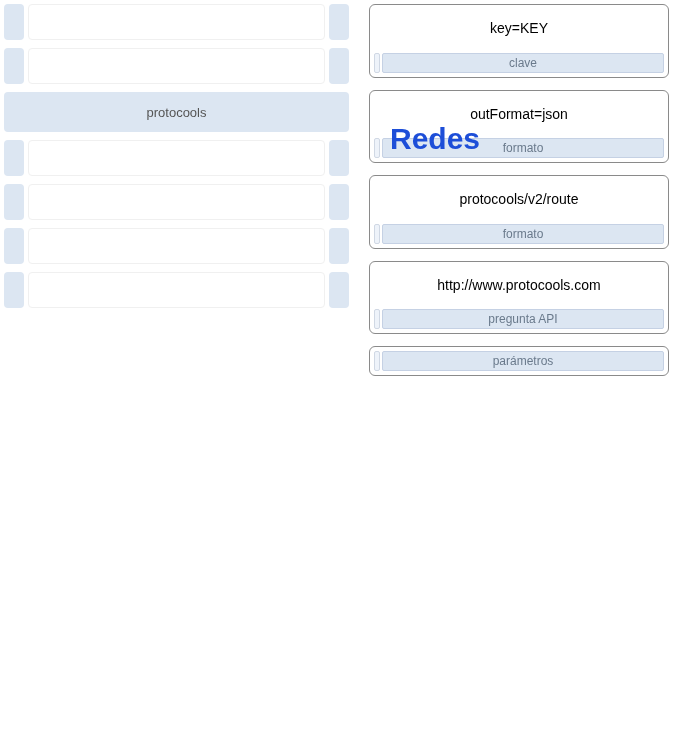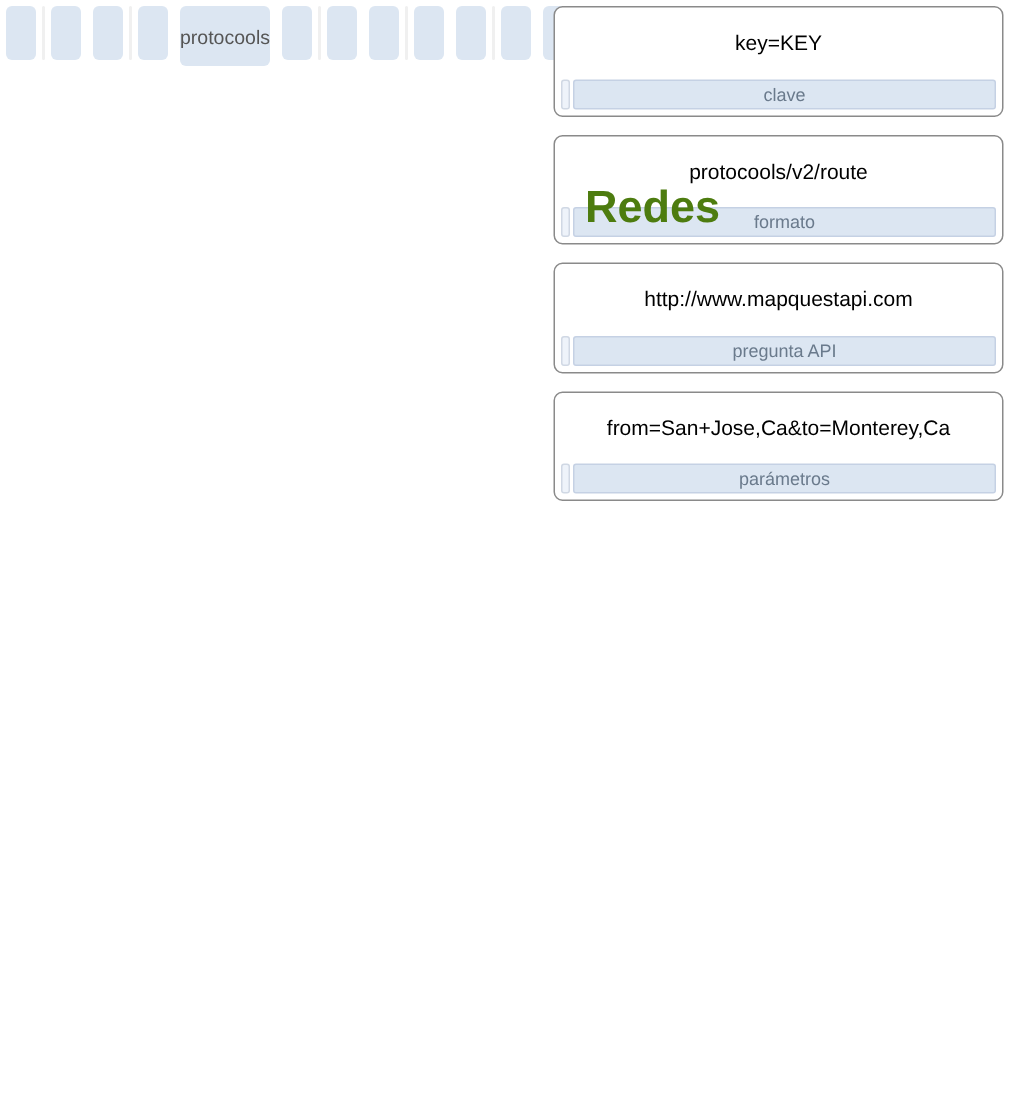--- a/index.html
+++ b/index.html
@@ -9,20 +9,21 @@
     width: 688px;
     height: 744px;
     display: flex;
     gap: 20px;
     padding: 4px;
     position: relative;
   }
   .col-left {
     width: 345px;
     display: flex;
+    flex-direction: column;
     gap: 8px;
   }
   .col-right {
     width: 300px;
     display: flex;
     flex-direction: column;
     gap: 12px;
   }
   .slot-row {
     display: flex;
@@ -93,21 +94,21 @@
     position: absolute;
     top: 122px;
     left: 390px;
     font-size: 30px;
     font-weight: bold;
     pointer-events: none;
     z-index: 10;
     display: flex;
   }
   .wm-a { color: #2f8fd8; }
-  .wm-b { color: #4d7c0f; }
+  .wm-b { color: #1d4ed8; }
 </style>
 </head>
 <body>
 
 <div class="watermark">
   <span class="wm-b">Redes</span>
 </div>
 
 <div class="col-left">
   <div class="slot-row">
@@ -148,39 +149,45 @@
 <div class="col-right">
 
   <div class="card">
     <div class="card-value">key=KEY</div>
     <div class="card-label-box">
       <div class="card-label-handle"></div>
       <div class="card-label">clave</div>
     </div>
   </div>
 
+  <div class="card">
+    <div class="card-value">outFormat=json</div>
+    <div class="card-label-box">
+      <div class="card-label-handle"></div>
+      <div class="card-label">formato</div>
+    </div>
+  </div>
 
   <div class="card">
     <div class="card-value">protocools/v2/route</div>
     <div class="card-label-box">
       <div class="card-label-handle"></div>
       <div class="card-label">formato</div>
     </div>
   </div>
 
   <div class="card">
-    <div class="card-value">http://www.mapquestapi.com</div>
+    <div class="card-value">http://www.protocools.com</div>
     <div class="card-label-box">
       <div class="card-label-handle"></div>
       <div class="card-label">pregunta API</div>
     </div>
   </div>
 
   <div class="card">
-    <div class="card-value">from=San+Jose,Ca&amp;to=Monterey,Ca</div>
     <div class="card-label-box">
       <div class="card-label-handle"></div>
       <div class="card-label">parámetros</div>
     </div>
   </div>
 
 
 </div>
 
 </body></html>

